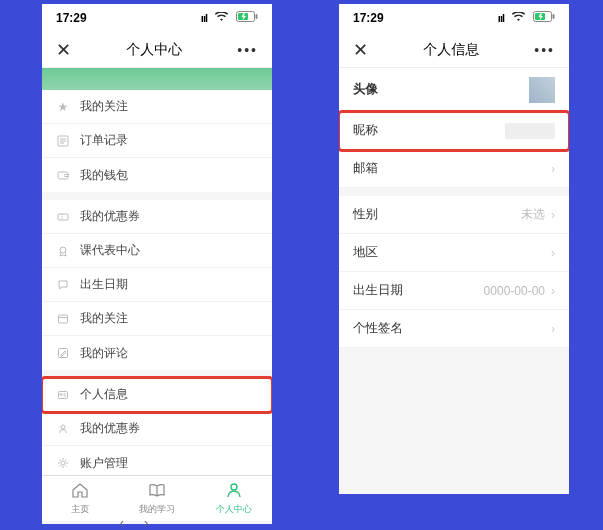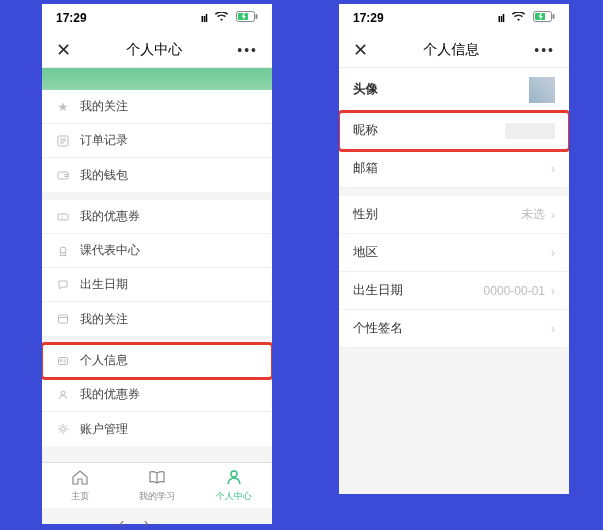--- a/index.html
+++ b/index.html
@@ -74,21 +74,21 @@
     font-size:12px;
   }
   .highlight-red {
     outline: 3px solid #e43a2f;
     outline-offset:-1px;
     border-radius:3px;
   }
 
   .tab-bar {
     position:absolute;
-    bottom:16px; left:0; right:0;
+    bottom:3px; left:0; right:0;
     height:46px;
     background:#fff;
     border-top:1px solid #ddd;
     display:flex;
   }
   .tab {
     flex:1;
     display:flex;
     flex-direction:column;
     align-items:center;
@@ -229,20 +229,29 @@
     </div>
     <div class="row">
       <span class="icon">
         <svg width="12" height="12" viewBox="0 0 12 12">
             <rect x="1.5" y="2" width="9" height="8" rx="1" fill="none" stroke="#bbb"></rect>
             <line x1="1.5" y1="4.5" x2="10.5" y2="4.5" stroke="#bbb"></line>
           </svg>
       </span>
       <span>我的关注</span>
     </div>
+    <div class="row">
+      <span class="icon">
+        <svg width="12" height="12" viewBox="0 0 12 12">
+            <rect x="1.5" y="1.5" width="9" height="9" rx="1" fill="none" stroke="#bbb"></rect>
+            <path d="M4 8l4-4 1 1-4 4-1 .2z" fill="none" stroke="#bbb"></path>
+          </svg>
+      </span>
+      <span>我的评论</span>
+    </div>
   </div>
   <div class="gap"></div>
 
   <div class="list">
     <div class="row highlight-red">
       <span class="icon">
         <svg width="12" height="12" viewBox="0 0 12 12">
             <rect x="1.5" y="2.5" width="9" height="7" rx="1" fill="none" stroke="#bbb"></rect>
             <circle cx="4" cy="5.5" r="1" fill="none" stroke="#bbb"></circle>
             <line x1="6.5" y1="5" x2="9" y2="5" stroke="#bbb"></line>
@@ -354,21 +363,21 @@
   </div>
   <div class="row-r">
     <span>地区</span>
     <span class="val">
         <span class="chev">›</span>
       </span>
   </div>
   <div class="row-r">
     <span>出生日期</span>
     <span class="val">
-        <span>0000-00-01</span>
+        <span>0000-00-00</span>
         <span class="chev">›</span>
       </span>
   </div>
   <div class="row-r">
     <span>个性签名</span>
     <span class="val">
         <span class="chev">›</span>
       </span>
   </div>
 </div>

